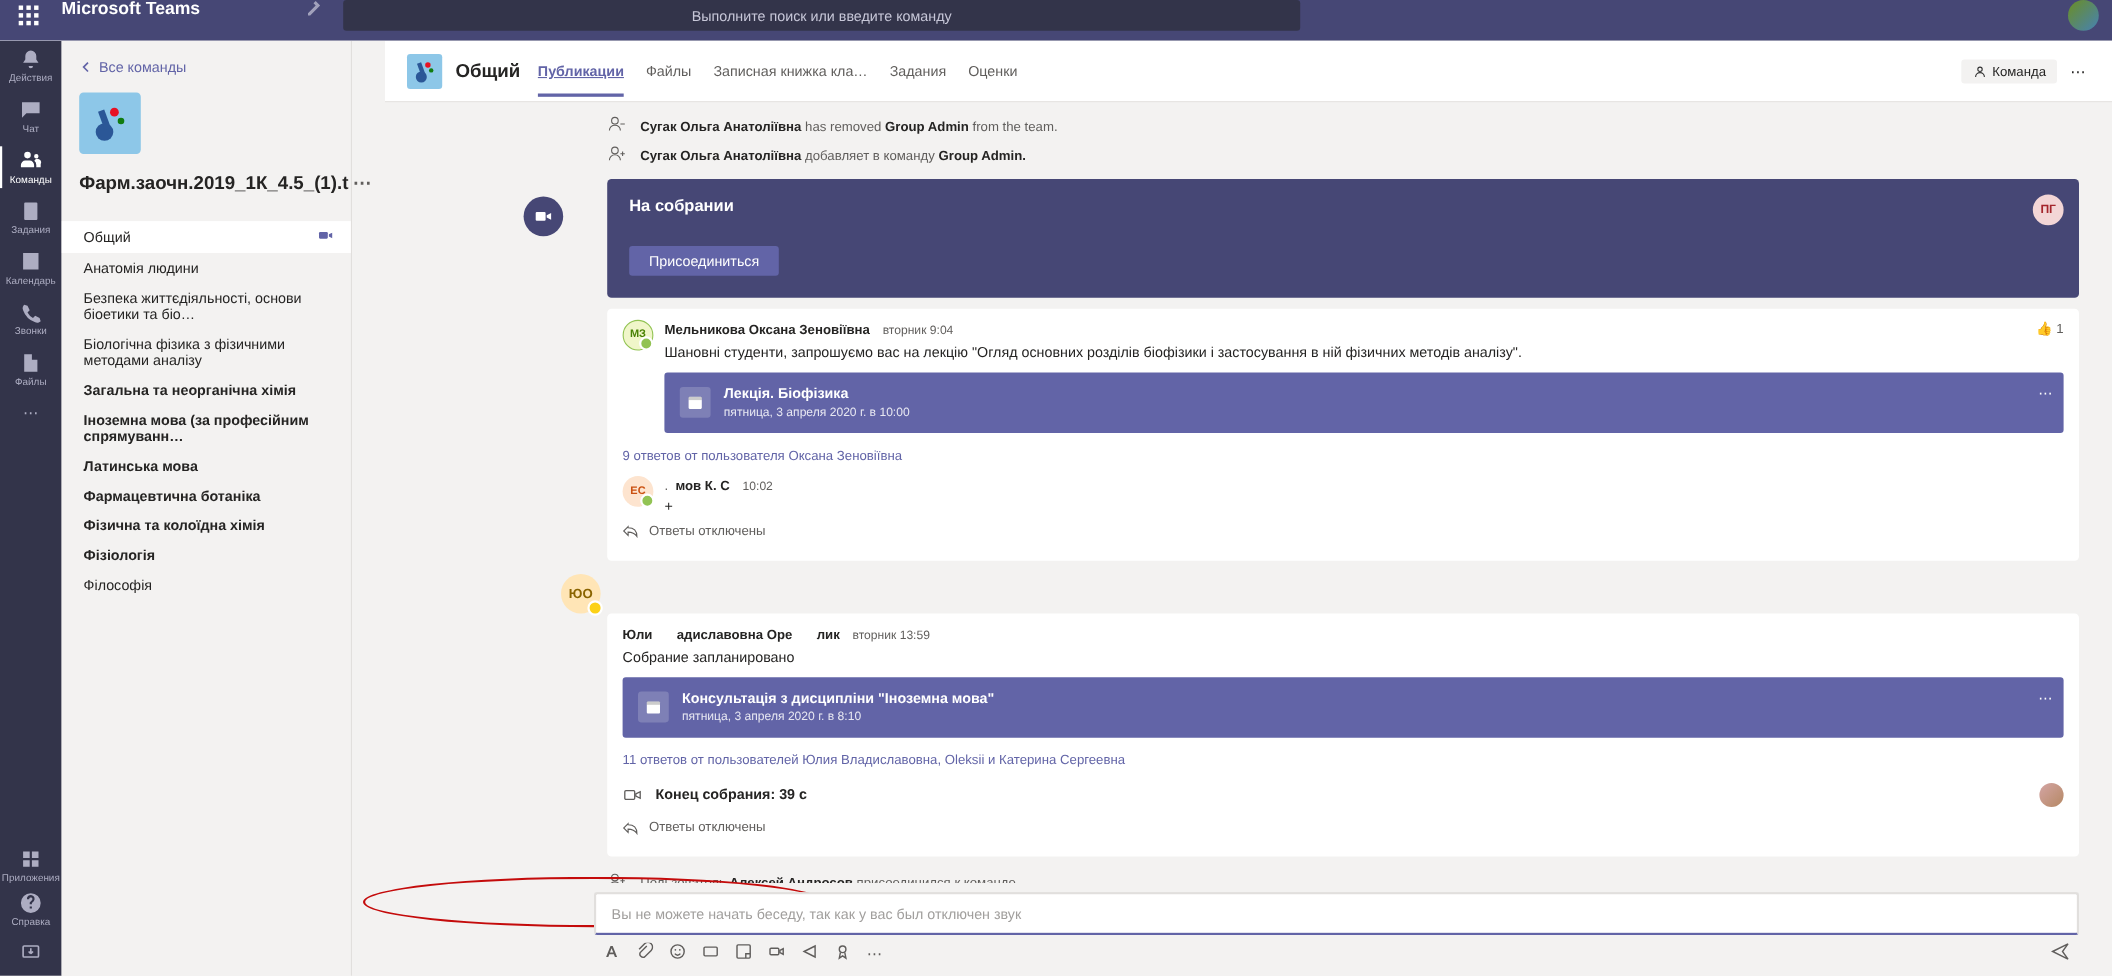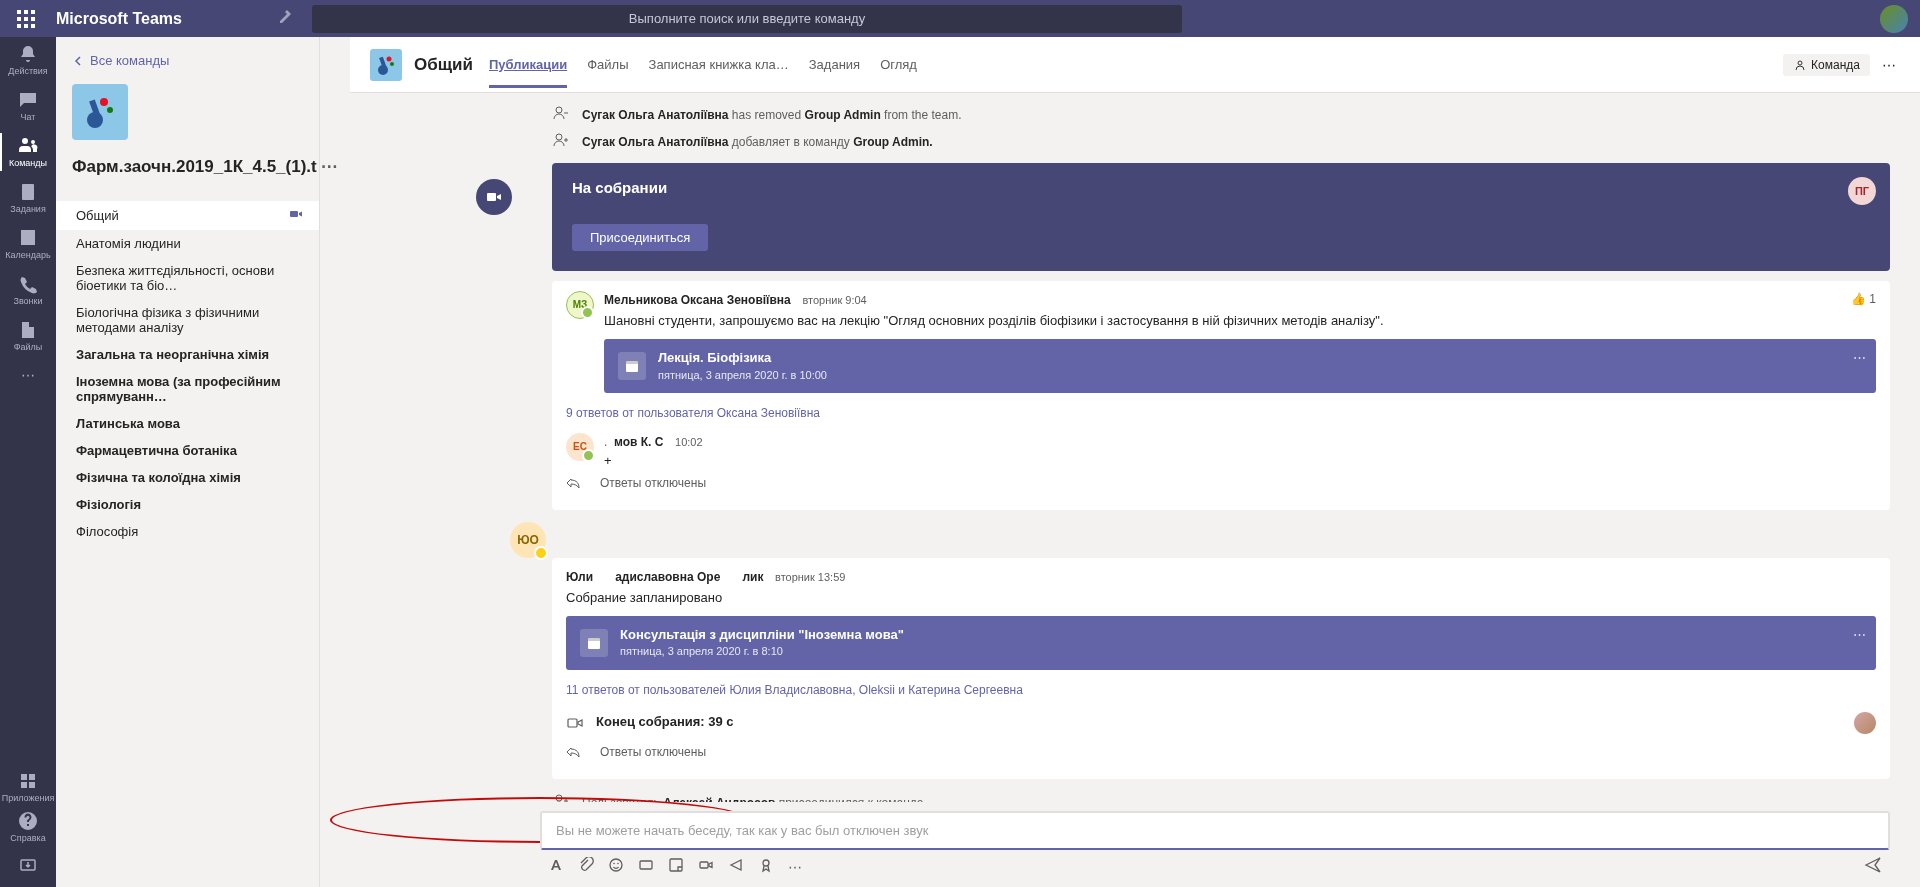--- a/index.html
+++ b/index.html
@@ -1,19 +1,19 @@
 <!DOCTYPE html>
 <html><head>
 <meta charset="utf-8">
 <style>
 * { box-sizing: border-box; margin: 0; padding: 0; }
 body { font-family: 'Segoe UI', Tahoma, sans-serif; font-size: 14px; color: #252423; background: #f3f2f1; overflow: hidden; }
 
 
-.top-bar { height: 37px; background: #464775; display: flex; align-items: center; padding: 0 12px; }
+.top-bar { height: 37px; background: #464775; display: flex; align-items: flex-start; padding: 0 12px; }
 .waffle { width: 28px; height: 28px; display: grid; grid-template-columns: repeat(3,4px); grid-template-rows: repeat(3,4px); gap: 3px; margin-right: 16px; align-content: center; justify-content: center; cursor: pointer; }
 .waffle span { background: #fff; }
 .app-title { color: #fff; font-weight: 600; font-size: 16px; flex: 0 0 220px; }
 .compose-icon { color: #c7c7d8; margin-right: 20px; cursor: pointer; }
 .search-box { flex: 0 0 870px; background: #33344a; border-radius: 3px; height: 28px; display: flex; align-items: center; justify-content: center; color: #c7c7d8; font-size: 13px; cursor: text; }
 .top-spacer { flex: 1; }
 .user-avatar-top { width: 28px; height: 28px; border-radius: 50%; background: linear-gradient(135deg,#6b8e23,#4682b4); cursor: pointer; }
 
 
 .app-rail { position: fixed; left: 0; top: 37px; bottom: 0; width: 56px; background: #33344a; display: flex; flex-direction: column; }
@@ -78,21 +78,21 @@
 .av-yellow::after { content:''; position:absolute; right:-2px; bottom:-2px; width:10px; height:10px; background:#fcd116; border:2px solid #fff; border-radius:50%; }
 
 .bubble { background:#fff; border-radius:4px; padding:10px 14px; flex:1; font-size:13px; line-height:1.45; }
 .bubble .author { font-weight:700; font-size:12px; }
 .bubble .time { color:#605e5c; font-size:11px; margin-left:8px; }
 .bubble .react { float:right; color:#605e5c; font-size:12px; }
 .sched-card { margin-top:8px; background:#6264a7; color:#fff; border-radius:3px; padding:10px 14px; display:flex; gap:12px; align-items:center; position:relative; }
 .sched-icon { width:28px; height:28px; background:rgba(255,255,255,0.18); border-radius:3px; display:flex;align-items:center;justify-content:center; flex-shrink:0; }
 .sched-more { position:absolute; right:10px; top:10px; cursor:pointer; }
 .thread-link { color:#6264a7; font-size:12px; padding:6px 0; }
-.replies-off { color:#605e5c; font-size:12px; display:flex; gap:20px; align-items:center; padding:4px 0 8px; }
+.replies-off { color:#605e5c; font-size:12px; display:flex; gap:10px; align-items:center; padding:4px 0 8px; }
 
 
 .compose-area { border-top:1px solid transparent; padding:8px 30px 10px 190px; }
 .compose-box { background:#fff; border:2px solid #e1dfdd; border-bottom-color:#6264a7; border-radius:3px; padding:10px 14px; color:#a19f9d; font-size:13px; position:relative; }
 .compose-tools { display:flex; gap:14px; padding:6px 8px 0; color:#605e5c; align-items:center; }
 .compose-tools .send { margin-left:auto; cursor:pointer; }
 .annotation { position:absolute; border:2px solid #c40b0b; border-radius:50%; pointer-events:none; }
 
 svg { fill: currentColor; }
 </style>
@@ -262,21 +262,21 @@
           <circle cx="15" cy="6" r="2.5" fill="#e81123"></circle>
           <circle cx="18" cy="11" r="2" fill="#107c10"></circle>
         </svg>
     </div>
     <div class="mh-title">Общий</div>
     <div class="tabs" id="tabs">
         <div class="tab active">Публикации</div>
         <div class="tab">Файлы</div>
         <div class="tab">Записная книжка кла…</div>
         <div class="tab">Задания</div>
-        <div class="tab">Огляд</div>
+        <div class="tab">Оценки</div>
       </div>
     <div class="mh-right">
       <div class="team-pill">
         <svg width="14" height="14" viewBox="0 0 14 14">
             <circle cx="7" cy="5" r="2" fill="none" stroke="#333" stroke-width="1"></circle>
             <path d="M3 12a4 4 0 018 0" fill="none" stroke="#333" stroke-width="1"></path>
           </svg>
         <span>Команда</span>
       </div>
       <div style="cursor:pointer;padding:4px;">⋯</div>

